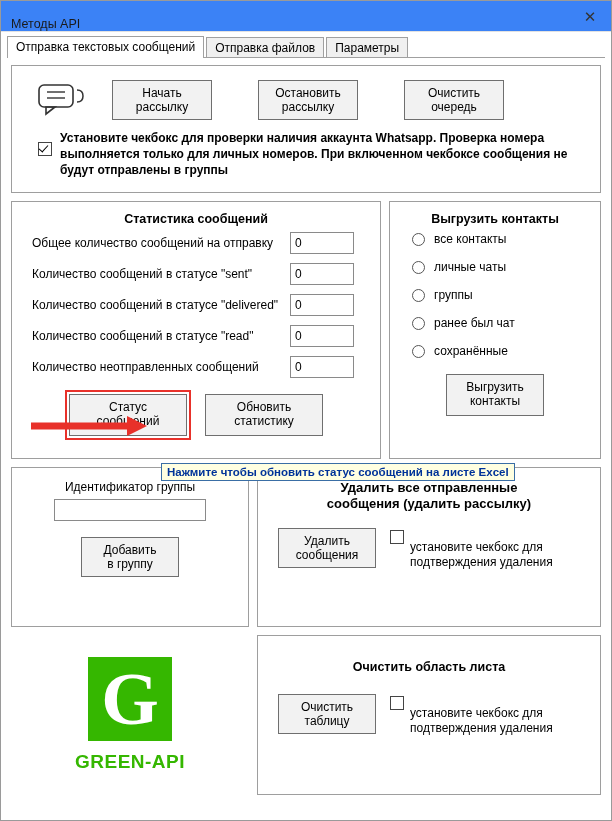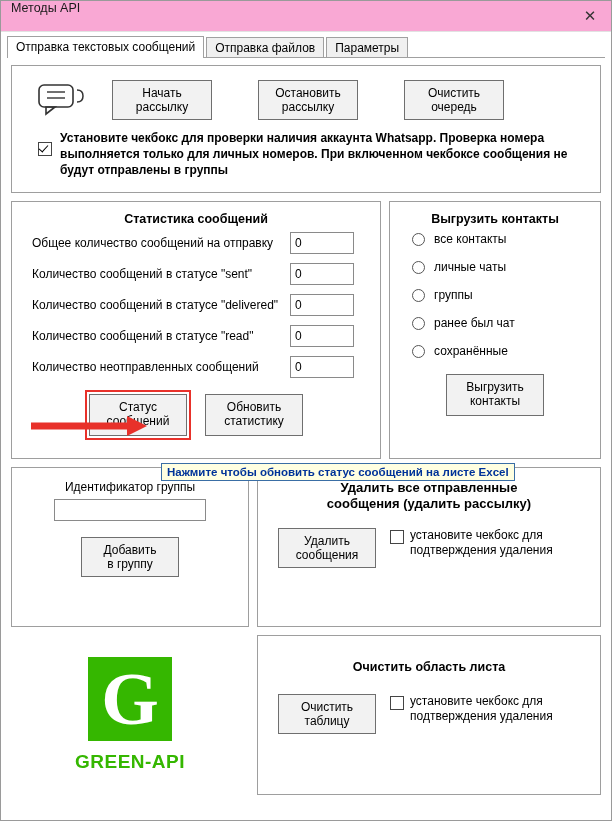--- a/index.html
+++ b/index.html
@@ -14,22 +14,22 @@
   }
   .window{
     position:absolute;inset:0;
     border:1px solid #9a9a9a;
     box-sizing:border-box;
     background:#ffffff;
   }
   
   .titlebar{
     height:30px;
-    display:flex;align-items:flex-start;
-    background:#f9a8d4;
+    display:flex;align-items:flex-end;
+    background:#3b82f6;
     border-bottom:1px solid #e2e2e2;
     padding:0 0 0 10px;
   }
   .title-text{font-size:12.5px;color:#1a1a1a;}
   .title-spacer{flex:1;}
   .close-btn{
     width:42px;height:29px;
     display:flex;align-items:center;justify-content:center;
     font-size:15px;color:#333;
   }
@@ -137,21 +137,21 @@
     padding:0 0 0 20px;
     margin-bottom:9px;
   }
   .stat-label{flex:1;font-size:12px;}
   .stat-val{width:64px;margin-right:26px;}
   .stats-btns{
     display:flex;gap:18px;
     justify-content:center;
     margin-top:16px;
   }
-  .stats-btn{width:98px;height:42px;}
+  .stats-btn{width:118px;height:42px;}
   .export-panel{flex:1;height:258px;}
   .radio-line{
     display:flex;align-items:center;
     gap:9px;
     padding-left:22px;
     margin-bottom:14px;
     font-size:12px;
   }
   .radio{
     width:11px;height:11px;border-radius:50%;
@@ -190,21 +190,21 @@
   .group-sub{text-align:center;font-size:12px;margin-top:12px;}
   .group-input{width:152px;height:22px;margin:5px auto 0 auto;display:block;}
   .group-btn{width:98px;height:40px;margin:16px auto 0 auto;}
   .right-col{flex:1;display:flex;flex-direction:column;gap:8px;}
   .del-panel{height:160px;}
   .del-title{text-align:center;font-weight:bold;font-size:13px;margin:12px 10px 0 10px;line-height:16px;}
   .del-body{display:flex;align-items:flex-start;padding:16px 12px 0 20px;gap:14px;}
   .del-btn{width:98px;height:40px;flex:0 0 98px;}
   .chk-mini{display:flex;gap:6px;align-items:flex-start;}
   .chk-mini .checkbox{margin-top:2px;}
-  .chk-mini-text{font-size:12px;line-height:15px;}
+  .chk-mini-text{font-size:12px;line-height:15px;margin-top:12px;}
   
   .bot-row{display:flex;gap:8px;margin-top:8px;}
   .logo-panel{
     width:238px;height:160px;
     border:none;
     display:flex;flex-direction:column;
     align-items:center;justify-content:center;
   }
   .logo-g{
     width:84px;height:84px;

